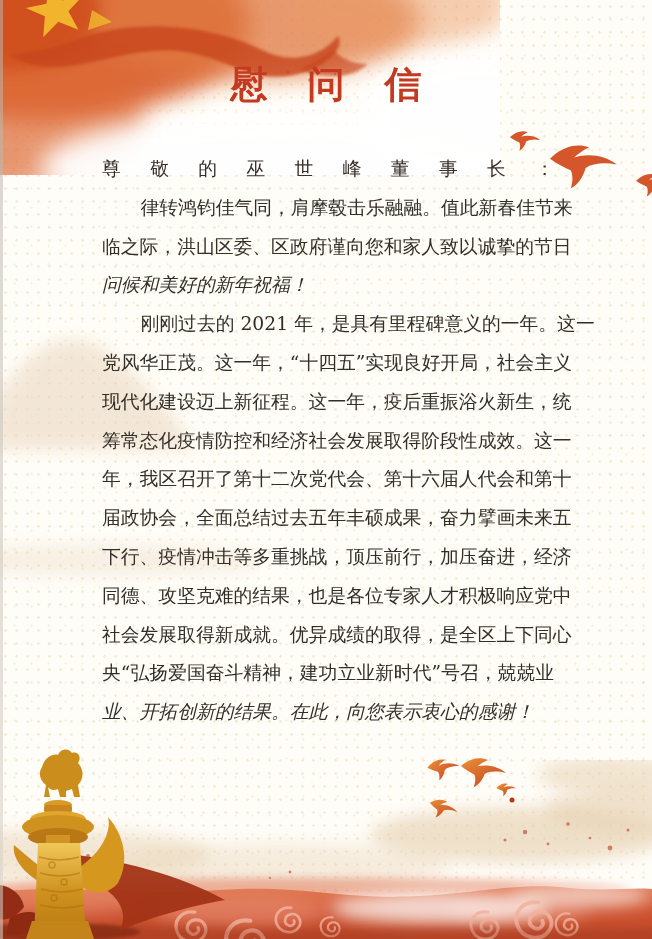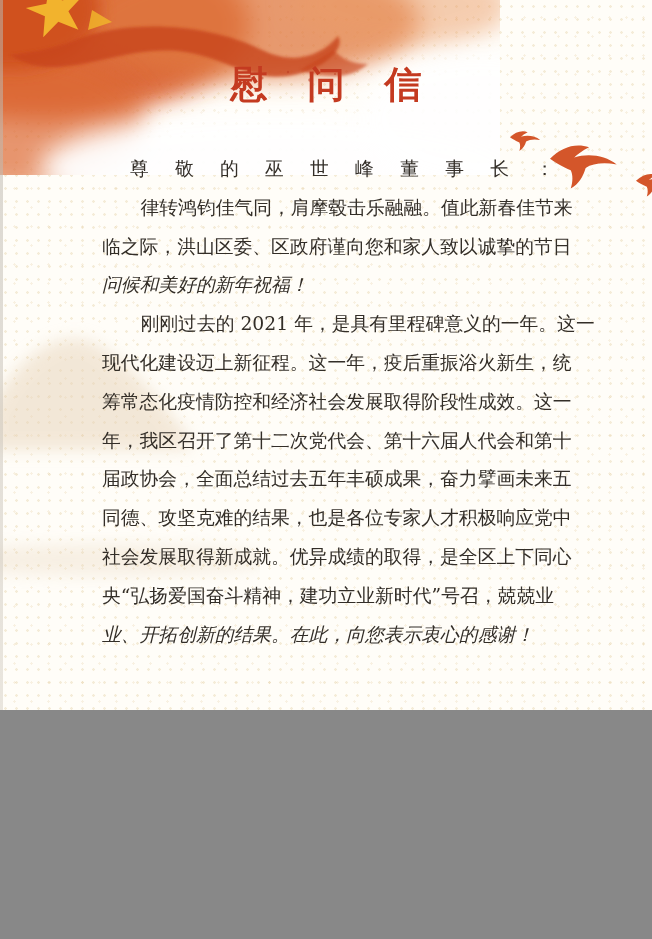--- a/index.html
+++ b/index.html
@@ -1,18 +1,18 @@
 <!DOCTYPE html>
 <html style="--title-red: #c43a20; --body-text: #332e28; --wash-orange: #d85a25; --band-red: #c94c2a; --gold: #d0921f; --bird-orange: #d4562a; --cloud-beige: #e4cdab;"><head>
 <meta charset="utf-8">
 <style>
   html,body{margin:0;padding:0;background:#888;}
   .paper{
     position:relative;
-    width:652px;height:710px;
+    width:652px;height:939px;
     margin:0 auto;
     background:#fffdf8;
     overflow:hidden;
     font-family:"DejaVu Serif","Liberation Serif",serif;
   }
   
   .paper::before{
     content:"";position:absolute;inset:0;z-index:0;pointer-events:none;
     background-image:
       radial-gradient(rgba(214,184,122,.26) 1px, transparent 1.4px),
@@ -36,21 +36,21 @@
     letter-spacing:1.08em;margin-right:-1.08em;line-height:1.2;
   }
 
   .letter{
     position:absolute;left:102px;top:150px;width:452px;z-index:2;
     font-size:18.8px;line-height:38.8px;color:var(--body-text,#332e28);
   }
   .line{text-align:justify;text-align-last:justify;white-space:nowrap;}
   .line.first{text-indent:2.05em;}
   .line.end{text-align-last:left;white-space:normal;font-style:italic;}
-  .salutation{text-align:right;margin-left:28px;}
+  .salutation{text-align:right;}
 </style>
 </head>
 <body>
 
 <div class="paper">
 
   <svg width="0" height="0" style="position:absolute" aria-hidden="true">
     <defs>
       <path id="birdShape" d="M0,18 C10,8 22,4 34,8 C28,11 24,14 21,17 C33,13 48,15 58,23 C47,21 37,22 31,26 C29,33 25,40 18,44 C20,38 20,32 18,28 C11,25 4,21 0,18 Z"></path>
       <path id="spiralShape" d="M18,2 C6,0 -2,10 2,20 C6,30 20,32 26,24 C31,17 26,8 18,9 C11,10 9,18 14,21 C18,24 23,20 21,16" fill="none" stroke-linecap="round"></path>
@@ -207,23 +207,25 @@
   <div class="doc-title">
     <span>慰问信</span>
   </div>
 
   <div class="letter">
     <div class="line salutation">尊敬的巫世峰董事长：</div>
     <div class="line first">律转鸿钧佳气同，肩摩毂击乐融融。值此新春佳节来</div>
     <div class="line">临之际，洪山区委、区政府谨向您和家人致以诚挚的节日</div>
     <div class="line end">问候和美好的新年祝福！</div>
     <div class="line first">刚刚过去的 2021 年，是具有里程碑意义的一年。这一</div>
+    <div class="line">党风华正茂。这一年，“十四五”实现良好开局，社会主义</div>
     <div class="line">现代化建设迈上新征程。这一年，疫后重振浴火新生，统</div>
     <div class="line">筹常态化疫情防控和经济社会发展取得阶段性成效。这一</div>
     <div class="line">年，我区召开了第十二次党代会、第十六届人代会和第十</div>
     <div class="line">届政协会，全面总结过去五年丰硕成果，奋力擘画未来五</div>
+    <div class="line">下行、疫情冲击等多重挑战，顶压前行，加压奋进，经济</div>
     <div class="line">同德、攻坚克难的结果，也是各位专家人才积极响应党中</div>
     <div class="line">社会发展取得新成就。优异成绩的取得，是全区上下同心</div>
     <div class="line">央“弘扬爱国奋斗精神，建功立业新时代”号召，兢兢业</div>
     <div class="line end">业、开拓创新的结果。在此，向您表示衷心的感谢！</div>
   </div>
 
 </div>
 
 </body></html>

